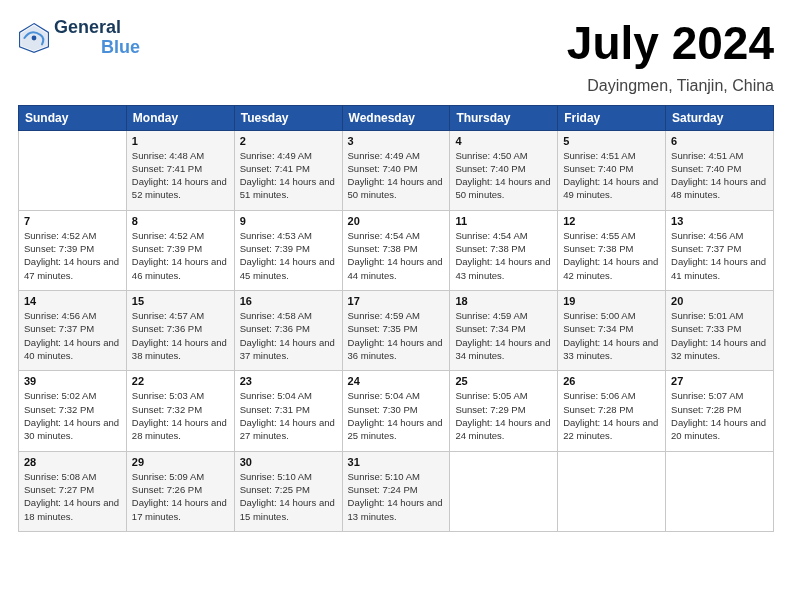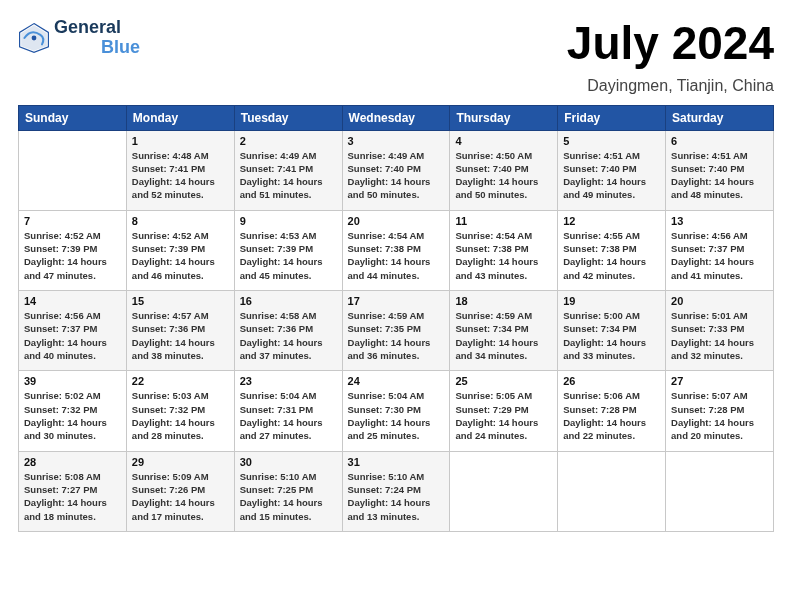--- a/index.html
+++ b/index.html
@@ -87,21 +87,20 @@
     }
     .day-num {
       font-size: 11px;
       font-weight: bold;
       color: #111;
       display: block;
       margin-bottom: 2px;
     }
     .cell-text {
       line-height: 1.4;
-      font-weight: bold;
     }
     .empty-cell {
       background: #fff !important;
     }
   </style>
 </head>
 <body>
 
 <div class="page">
   <div class="header">

